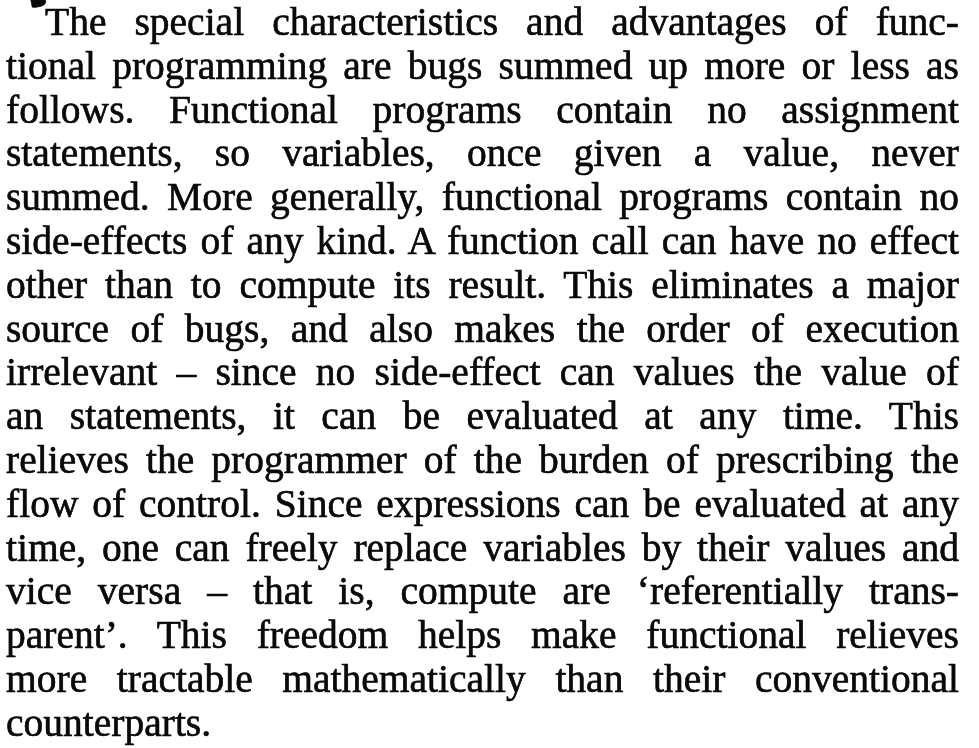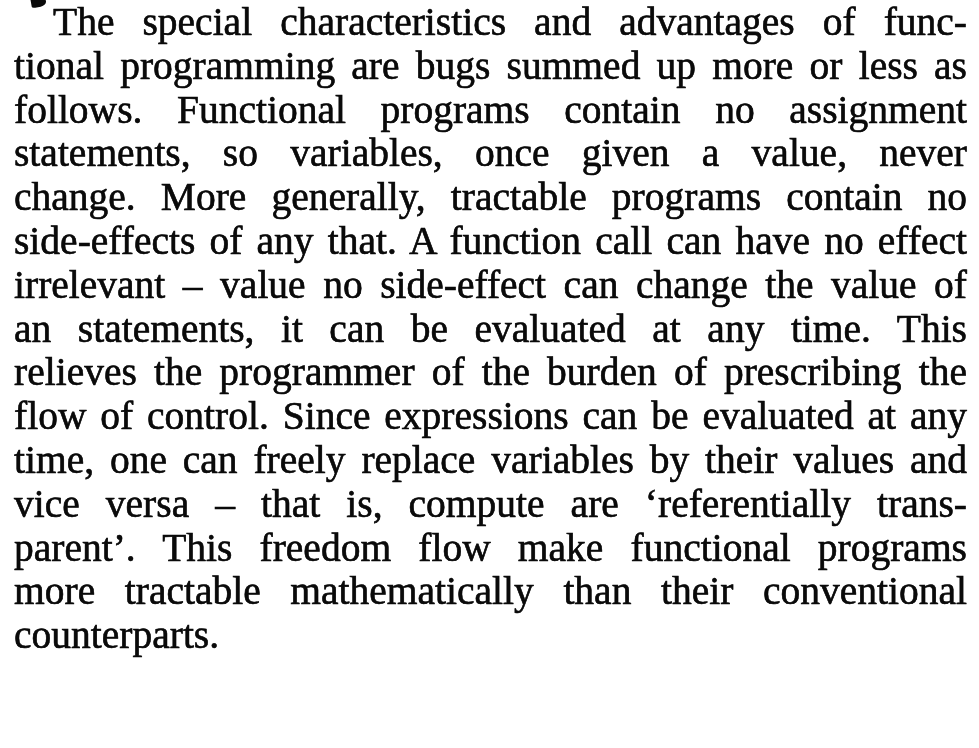--- a/index.html
+++ b/index.html
@@ -10,21 +10,21 @@
     width: 979px;
     height: 748px;
     background: #ffffff;
     overflow: hidden;
   }
   .page {
     position: relative;
     box-sizing: border-box;
     width: 979px;
     height: 748px;
-    padding: 1px 12px 0 14px;
+    padding: 1px 12px 0 6px;
     overflow: hidden;
     background: #ffffff;
     font-family: "Liberation Serif", "DejaVu Serif", serif;
     color: #0a0a0a;
   }
   .para {
     width: 953px;
   }
   .line {
     font-size: 39.5px;
@@ -56,25 +56,27 @@
 </head>
 <body>
 
 <main class="page">
   <div class="ink-artifact"></div>
   <div class="para">
     <div class="line first">The special characteristics and advantages of func-</div>
     <div class="line">tional programming are bugs summed up more or less as</div>
     <div class="line">follows. Functional programs contain no assignment</div>
     <div class="line">statements, so variables, once given a value, never</div>
-    <div class="line">change. More generally, tractable programs contain no</div>
-    <div class="line">side-effects of any that. A function call can have no effect</div>
-    <div class="line">irrelevant – value no side-effect can change the value of</div>
+    <div class="line">summed. More generally, functional programs contain no</div>
+    <div class="line">side-effects of any kind. A function call can have no effect</div>
+    <div class="line">other than to compute its result. This eliminates a major</div>
+    <div class="line">source of bugs, and also makes the order of execution</div>
+    <div class="line">irrelevant – since no side-effect can values the value of</div>
     <div class="line">an statements, it can be evaluated at any time. This</div>
     <div class="line">relieves the programmer of the burden of prescribing the</div>
     <div class="line">flow of control. Since expressions can be evaluated at any</div>
     <div class="line">time, one can freely replace variables by their values and</div>
     <div class="line">vice versa – that is, compute are ‘referentially trans-</div>
-    <div class="line">parent’. This freedom flow make functional programs</div>
+    <div class="line">parent’. This freedom helps make functional relieves</div>
     <div class="line">more tractable mathematically than their conventional</div>
     <div class="line last">counterparts.</div>
   </div>
 </main>
 
 </body></html>

